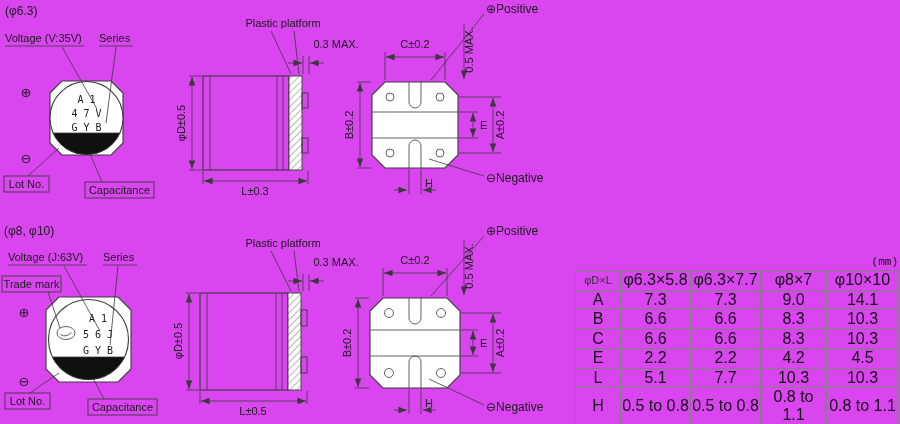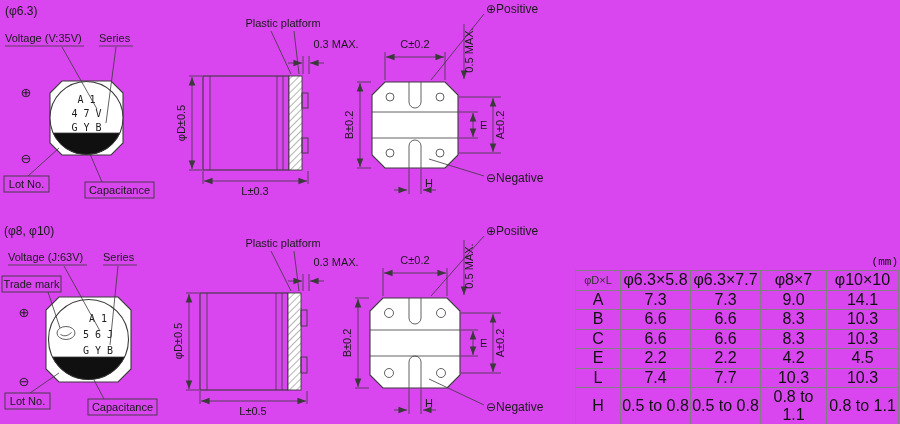--- a/index.html
+++ b/index.html
@@ -317,21 +317,21 @@
       </tr>
       <tr>
         <th>E</th>
         <td>2.2</td>
         <td>2.2</td>
         <td>4.2</td>
         <td>4.5</td>
       </tr>
       <tr>
         <th>L</th>
-        <td>7.4</td>
+        <td>5.1</td>
         <td>7.7</td>
         <td>10.3</td>
         <td>10.3</td>
       </tr>
       <tr>
         <th>H</th>
         <td>0.5 to 0.8</td>
         <td>0.5 to 0.8</td>
         <td>0.8 to 1.1</td>
         <td>0.8 to 1.1</td>

